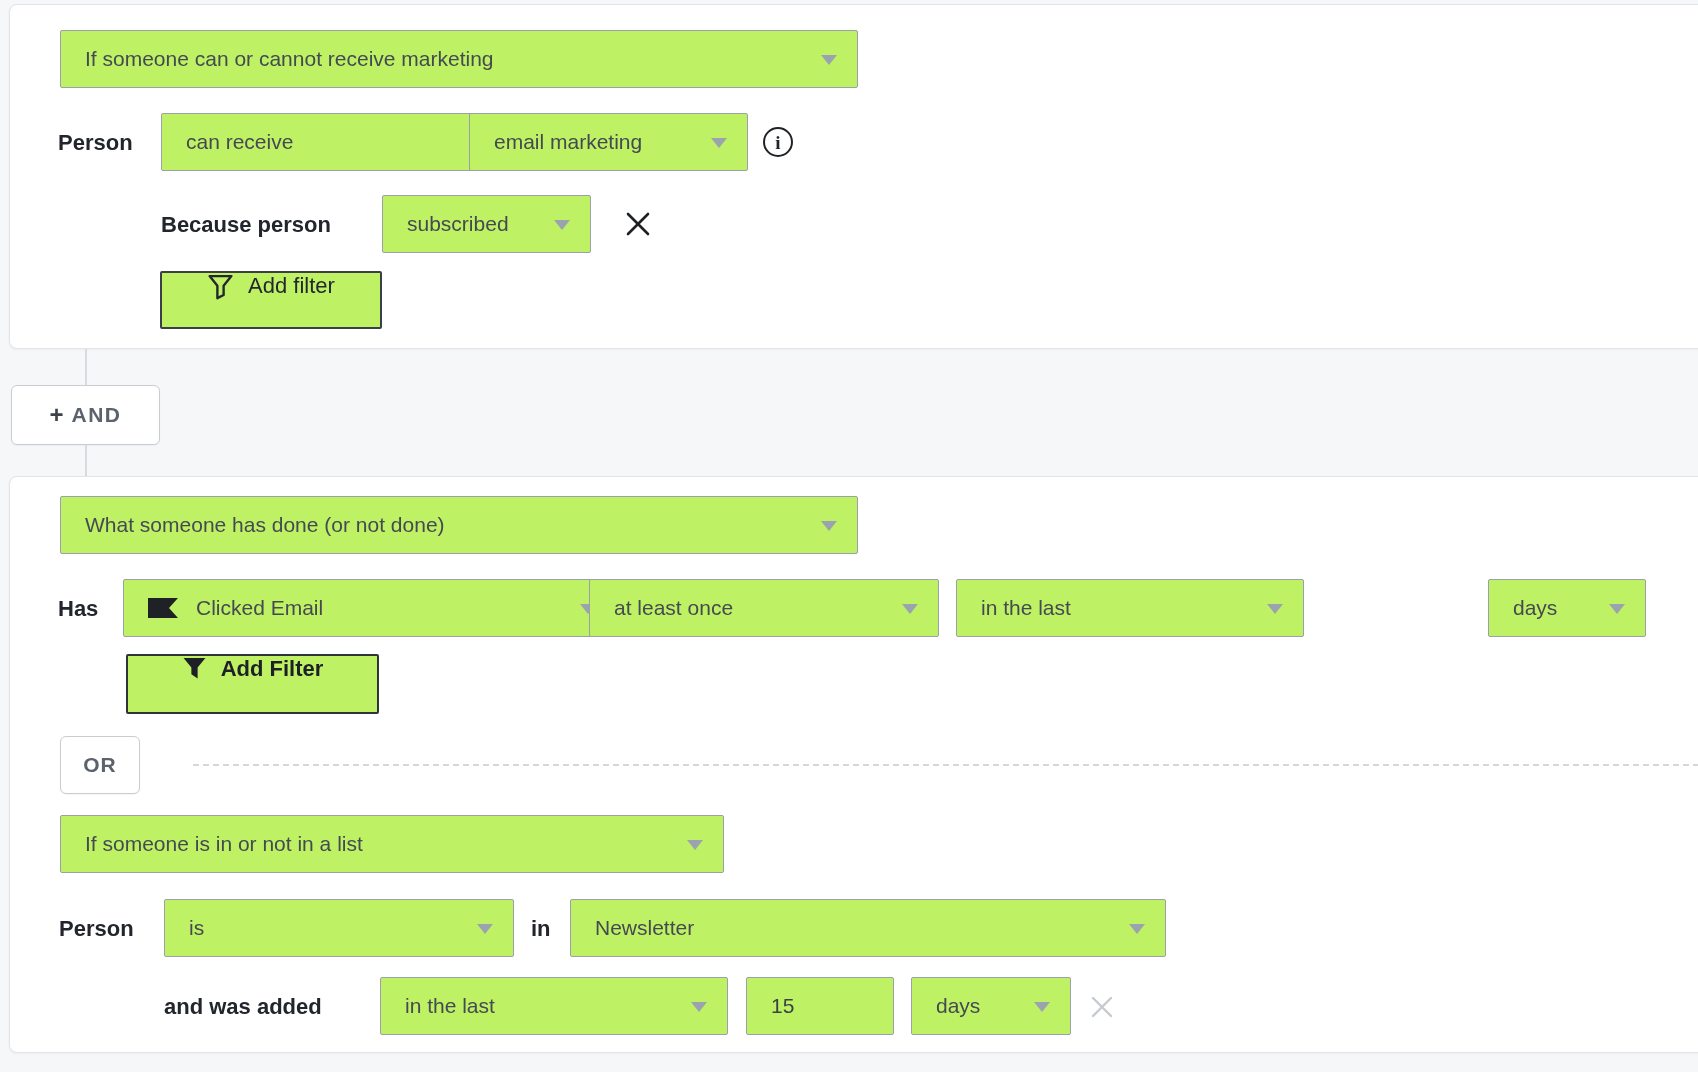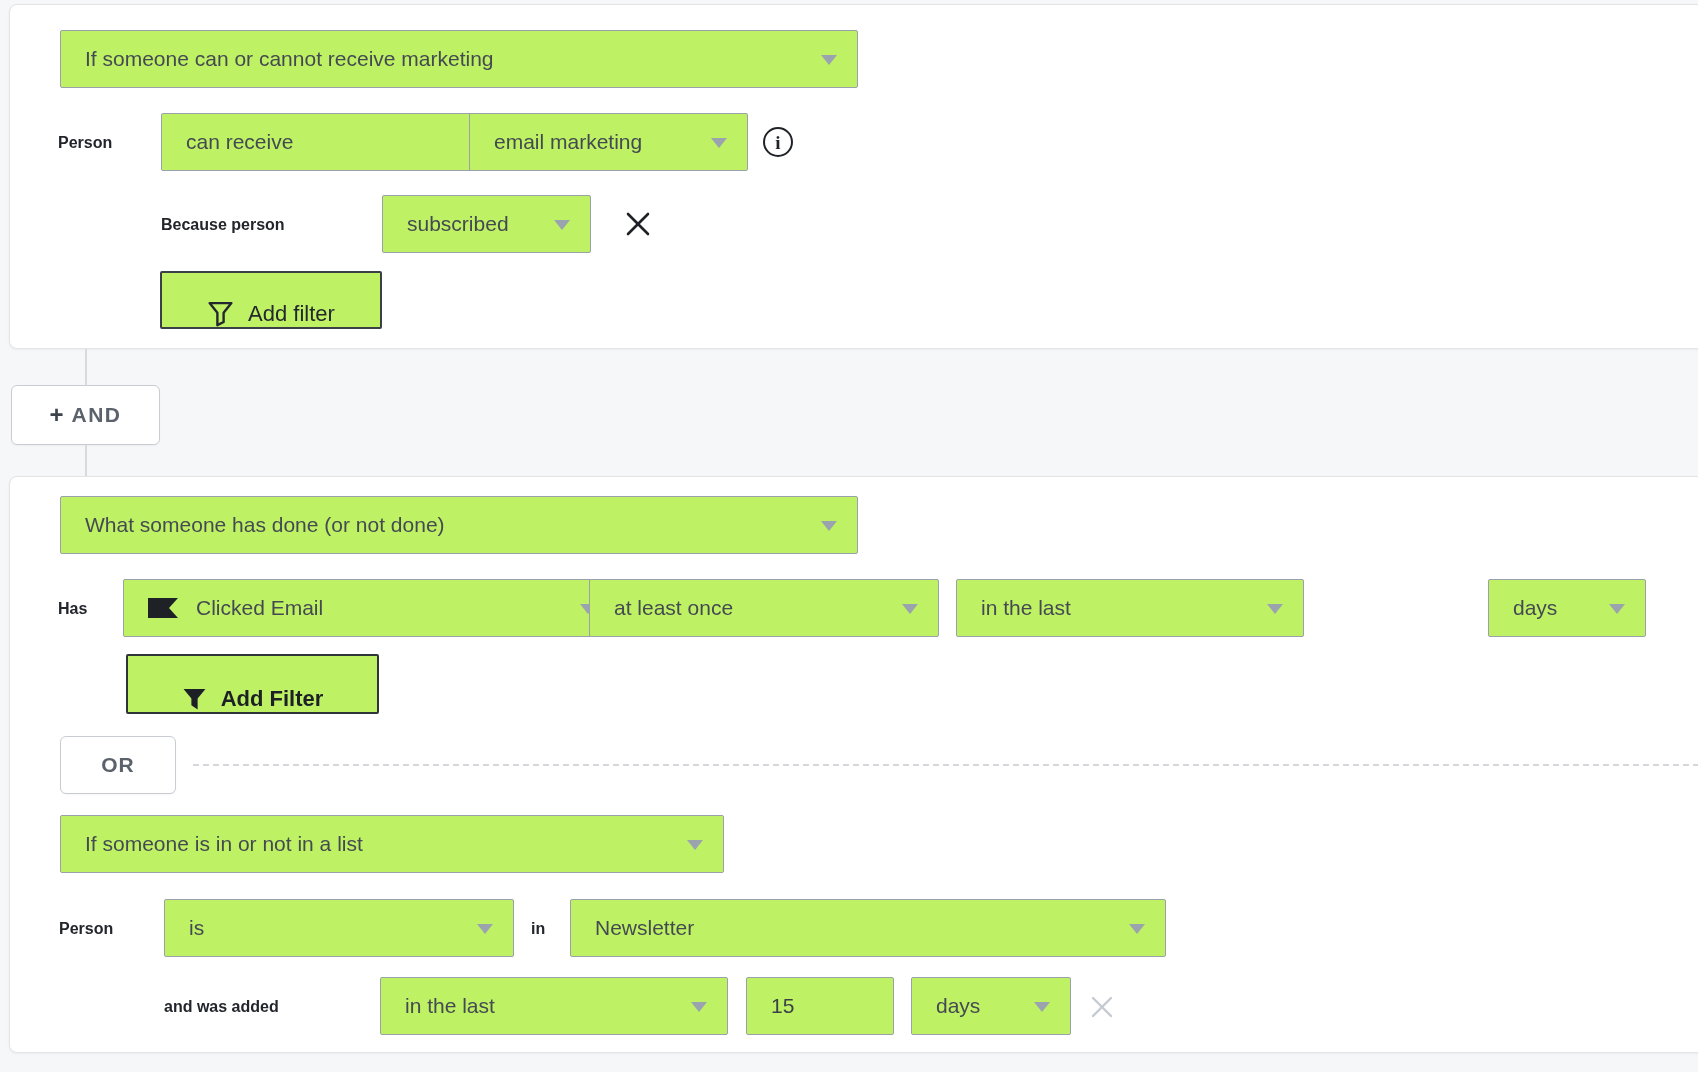--- a/index.html
+++ b/index.html
@@ -51,29 +51,29 @@
   .num-input {
     font-family:"Liberation Sans","DejaVu Sans",sans-serif;
     font-size:21px;
     color:#3c4148;
     padding:0 12px 0 24px;
     width:150px;
     outline:none;
   }
   .lbl {
     position:absolute;
-    font-size:16px;
+    font-size:22px;
     font-weight:bold;
     color:#22262c;
     line-height:28px;
     white-space:nowrap;
   }
   .btn {
     display:flex;
-    align-items:flex-end;
+    align-items:flex-start;
     justify-content:center;
     gap:14px;
     cursor:pointer;
     font-size:22px;
   }
   .btn-outline1 { border:2px solid #3b4046; color:#24282e; font-weight:500; }
   .btn-outline2 { border:2px solid #2f343a; color:#1d2126; font-weight:bold; }
   .connector-btn {
     position:absolute;
     background:#fff;
@@ -224,21 +224,21 @@
     <span class="caret"></span>
   </div>
 
   <div class="btn btn-outline2" style="left:116px;top:177px;width:253px;height:60px">
     <svg width="25" height="25" viewBox="0 0 24 24">
       <path d="M1.5 2 H22.5 L15 11 V21.5 L9 17.5 V11 Z" fill="#1d2126"></path>
     </svg>
     <span>Add Filter</span>
   </div>
 
-  <div class="connector-btn" style="left:50px;top:259px;width:116px;height:58px;letter-spacing:1px">
+  <div class="connector-btn" style="left:50px;top:259px;width:80px;height:58px;letter-spacing:1px">
     <span>OR</span>
   </div>
   <div class="dashed-line" style="left:183px;top:287px;width:1516px"></div>
 
   <div class="select" style="left:50px;top:338px;width:664px">
     <span class="sel-txt">If someone is in or not in a list</span>
     <span class="caret"></span>
   </div>
 
   <span class="lbl" style="left:49px;top:438px">Person</span>

